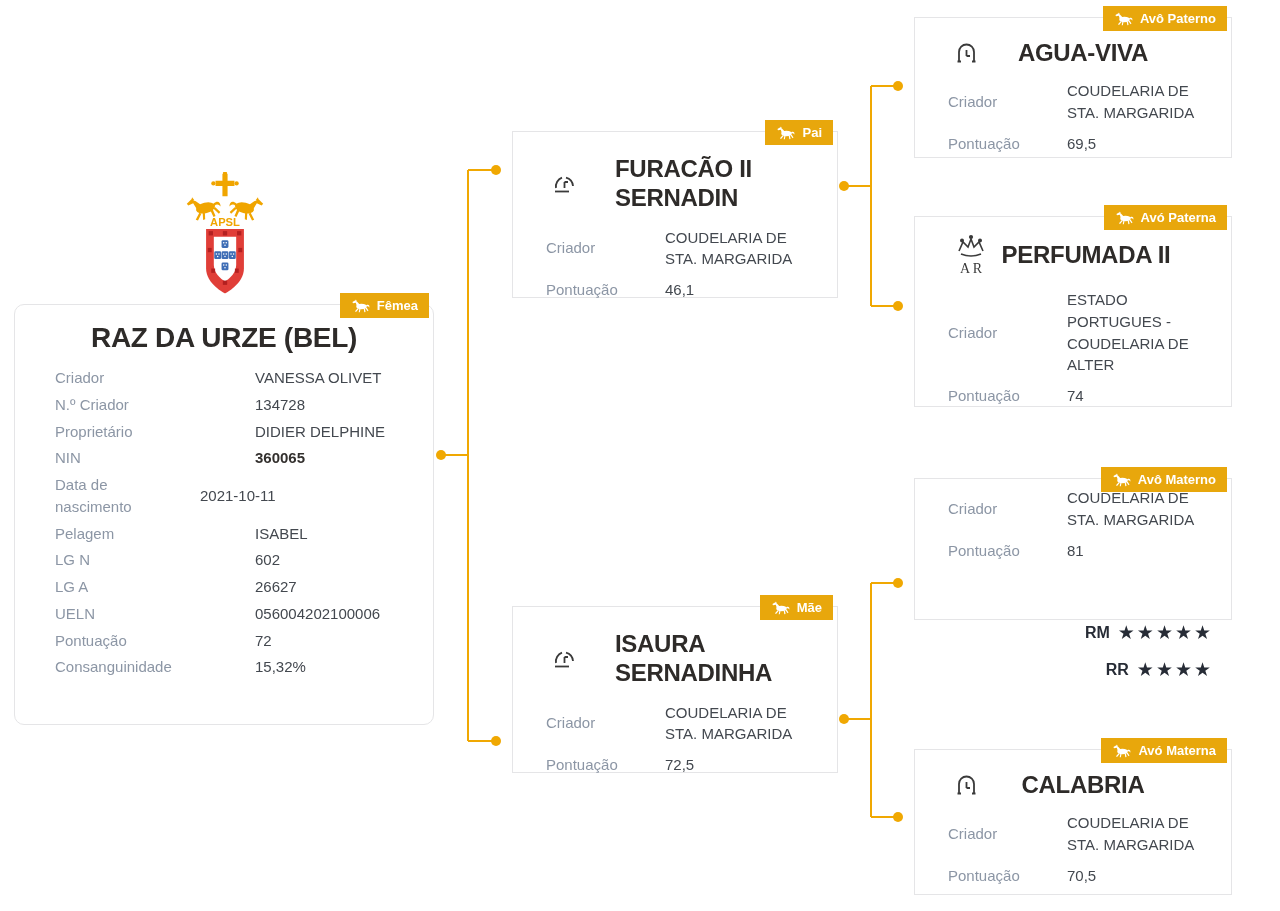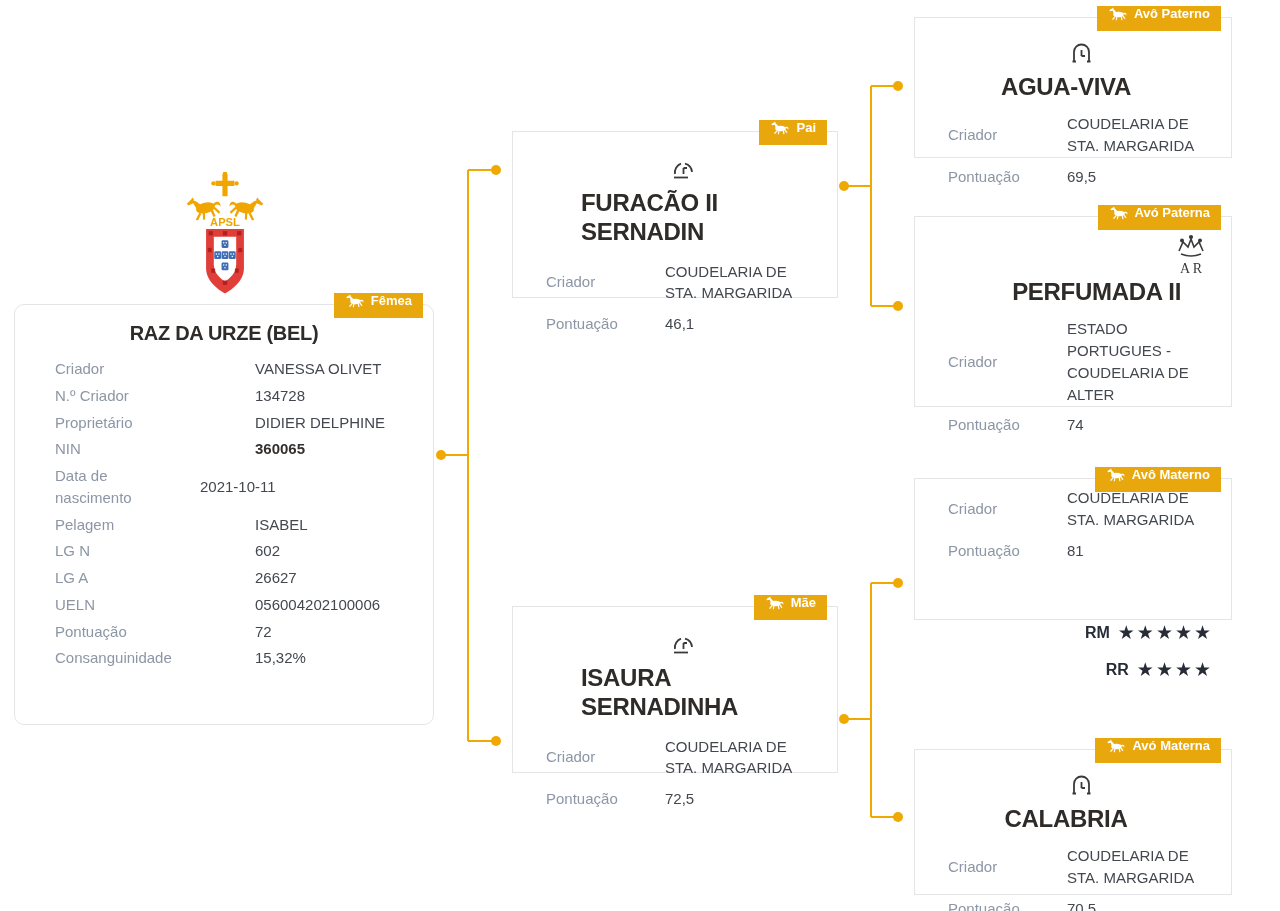--- a/index.html
+++ b/index.html
@@ -15,64 +15,64 @@
     --logo-blue:#3E6DB5;
   }
   *{margin:0;padding:0;box-sizing:border-box;}
   html,body{background:#fff;}
   body{font-family:"Liberation Sans","DejaVu Sans",sans-serif;color:var(--value-color);}
   .stage{position:relative;width:1280px;height:911px;background:#fff;overflow:hidden;}
 
   .card{position:absolute;background:#fff;border:1px solid var(--card-border);}
 
   .badge{
-    position:absolute;top:-12px;right:10px;height:25px;
-    display:flex;align-items:flex-start;gap:7px;padding:0 11px;
+    position:absolute;top:-12px;right:4px;height:25px;
+    display:flex;align-items:center;gap:7px;padding:0 11px;
     background:var(--badge-gold);color:#fff;font-size:13px;font-weight:700;
     white-space:nowrap;
     margin-left:8px;
   }
   .badge svg{display:block;}
 
   
   #card-main{left:14px;top:304px;width:420px;height:421px;border-radius:10px;}
   .main-title{
     margin-top:17px;text-align:center;
-    font-size:20px;font-weight:700;font-stretch:condensed;
+    font-size:28px;font-weight:700;font-stretch:condensed;
     letter-spacing:-0.3px;color:var(--title-color);text-transform:uppercase;
   }
   .fields{margin-top:13px;padding:0 22px 0 40px;}
   .frow{display:flex;align-items:center;margin-bottom:5px;}
   .flbl{flex:0 0 150px;margin-right:50px;font-size:15px;line-height:1.45;color:var(--label-color);}
   .flbl.narrow{max-width:95px;}
   .fval{flex:1;font-size:15px;line-height:1.45;color:var(--value-color);}
   .fval.bold{font-weight:700;color:#33302E;}
 
   
-  .anc-head{display:flex;align-items:center;padding:22px 20px 4px 36px;flex-direction:column;}
+  .anc-head{display:flex;align-items:center;padding:22px 20px 4px 36px;}
   .brand{flex:0 0 34px;display:flex;justify-content:flex-start;}
   .anc-title{
     font-size:24px;font-weight:700;font-stretch:condensed;letter-spacing:-0.3px;
     color:var(--title-color);line-height:1.22;text-transform:uppercase;
   }
   .anc-title.centered{flex:1;text-align:center;padding-right:30px;}
   .anc-title.left{margin-left:32px;text-align:left;}
   .rows{padding:10px 14px 12px 33px;}
   .row{display:flex;align-items:center;margin-bottom:9px;}
   .lbl{flex:0 0 119px;font-size:15px;color:var(--label-color);line-height:1.45;}
   .val{flex:1;font-size:15px;color:var(--value-color);line-height:1.45;}
 
   #card-pai{left:512px;top:131px;width:326px;height:167px;}
   #card-mae{left:512px;top:606px;width:326px;height:167px;}
   #card-agua{left:914px;top:17px;width:318px;height:141px;}
   #card-perf{left:914px;top:216px;width:318px;height:191px;}
   #card-spar{left:914px;top:478px;width:318px;height:142px;}
   #card-cala{left:914px;top:749px;width:318px;height:146px;}
   #card-agua .anc-head,#card-spar .anc-head,#card-cala .anc-head{padding-top:20px;}
-  #card-perf .anc-head{padding-top:16px;align-items:flex-end;}
+  #card-perf .anc-head{padding-top:16px;}
   #card-perf .rows,#card-agua .rows,#card-spar .rows,#card-cala .rows{padding-top:8px;}
 
   
   .rating{position:absolute;right:67px;display:flex;align-items:center;gap:8px;color:var(--star-color);}
   #rating-rm{top:623px;}
   #rating-rr{top:660px;}
   .rating .rlabel{font-size:16px;font-weight:700;}
   .rating .stars{font-size:19px;letter-spacing:2px;line-height:1;}
 
   

